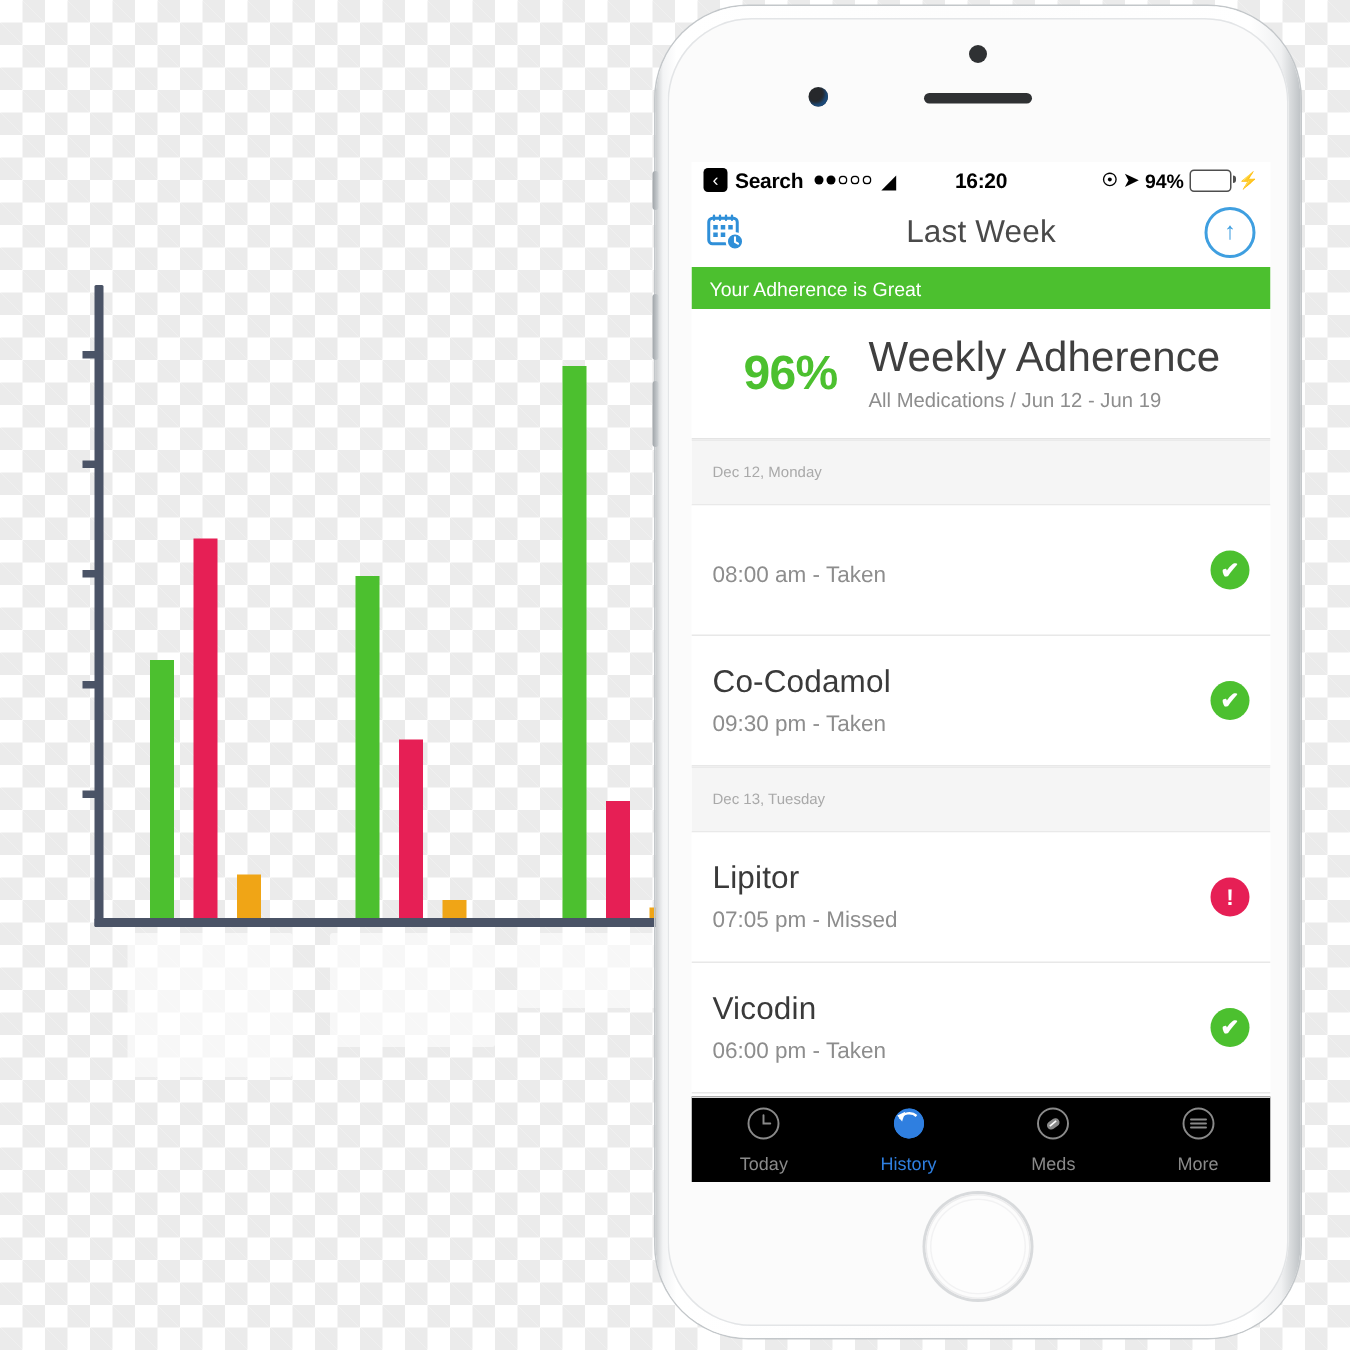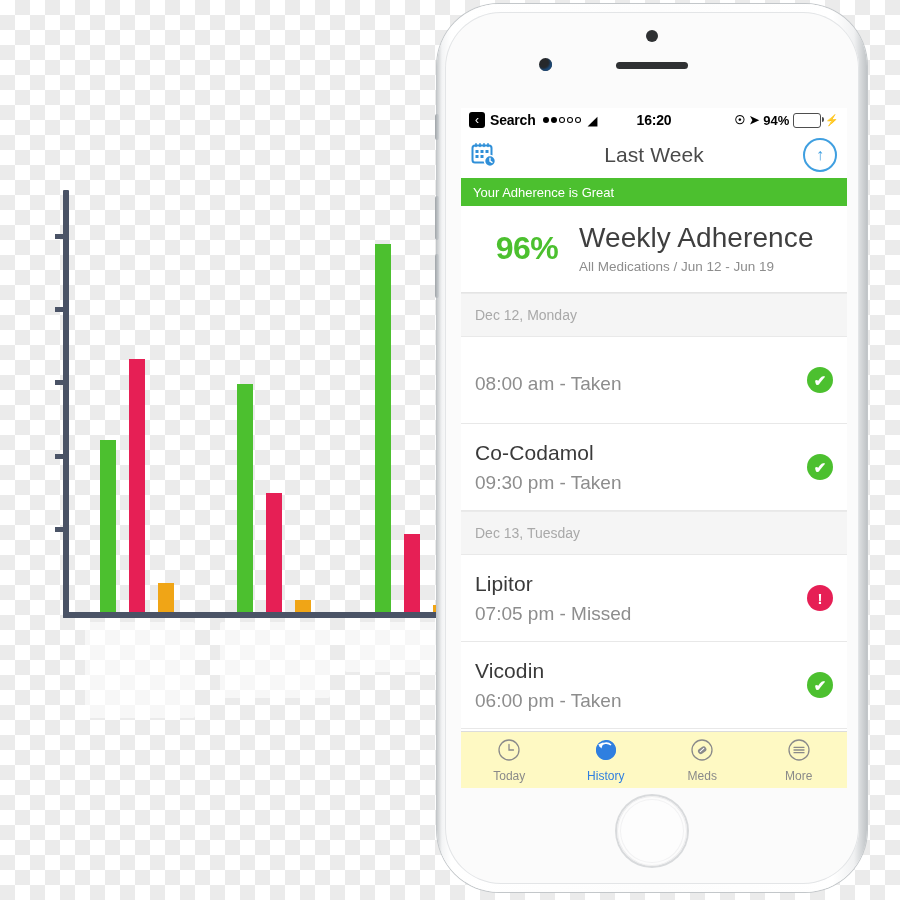--- a/index.html
+++ b/index.html
@@ -221,50 +221,50 @@
   }
   .sum-main { font-size: 28px; color:#3f3f3f; font-weight:400; letter-spacing:0.1px;}
   .sum-sub { font-size: 13.5px; color:#8d8d8d; margin-top:5px; }
 
   
   .daterow {
     height: 42px;
     background:#f5f5f5;
     display:flex; align-items:center;
     padding-left: 14px;
-    font-size: 14px; color:#a9a9a9;
+    font-size: 10px; color:#a9a9a9;
     border-bottom:1px solid #e9e9e9;
     border-top:1px solid #eaeaea;
   }
 
   
   .medrow {
     height: 86px;
     display:flex; align-items:center;
     padding: 0 14px;
     border-bottom: 1px solid #e8e8e8;
     background:#fff;
   }
   .med-text { flex:1; }
   .med-name { font-size: 21px; color:#3a3a3a; font-weight:400; letter-spacing:0.1px;}
-  .med-time { font-size: 19px; color:#8d8d8d; margin-top:7px;}
+  .med-time { font-size: 15px; color:#8d8d8d; margin-top:7px;}
   .status-icon {
     width: 26px; height: 26px; border-radius:50%;
     display:flex; align-items:center; justify-content:center;
     color:#fff; font-size:15px; font-weight:700; line-height:1;
     flex: 0 0 auto;
   }
   .status-taken  { background:#4cc02f; }
   .status-missed { background:#e61f55; }
 
   
   .tabbar {
     position:absolute; left:0; right:0; bottom:0;
     height: 56px;
-    background:#fef9c3;
+    background:#000000;
     border-top:1px solid #dcdcdc;
     display:flex;
   }
   .tab {
     flex:1; display:flex; flex-direction:column;
     align-items:center; justify-content:center; gap:3px;
   }
   .tab-label { font-size: 12px; color:#8a8a8a; }
   .tab.active .tab-label { color:#2f7fe0; }
 

